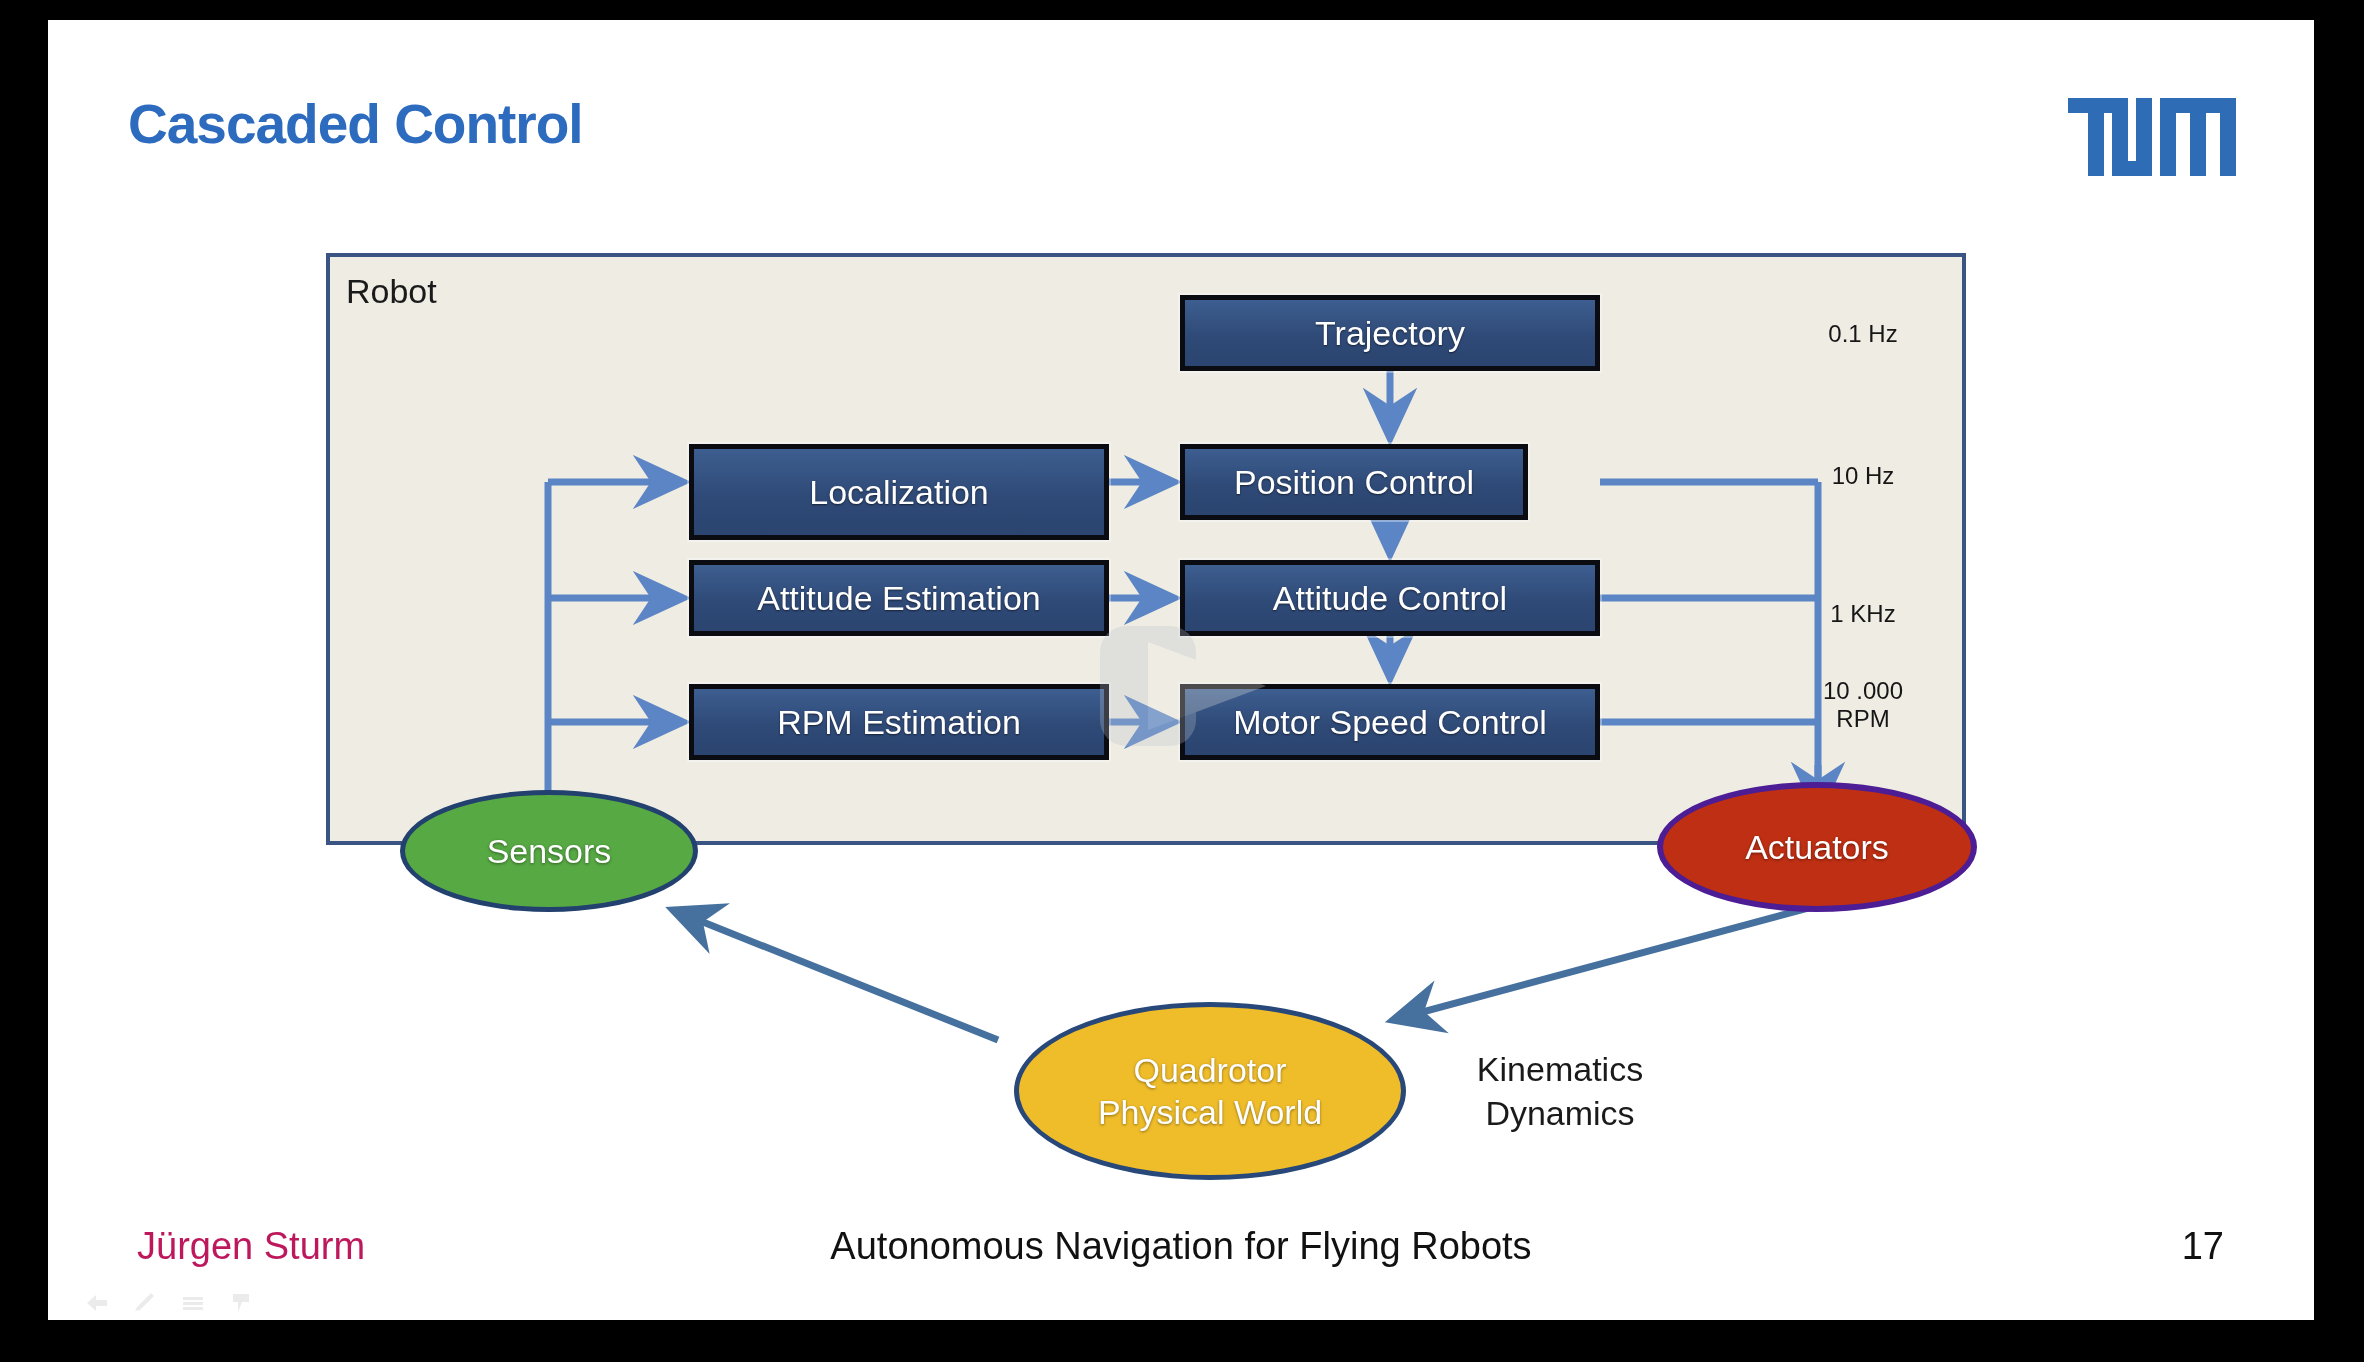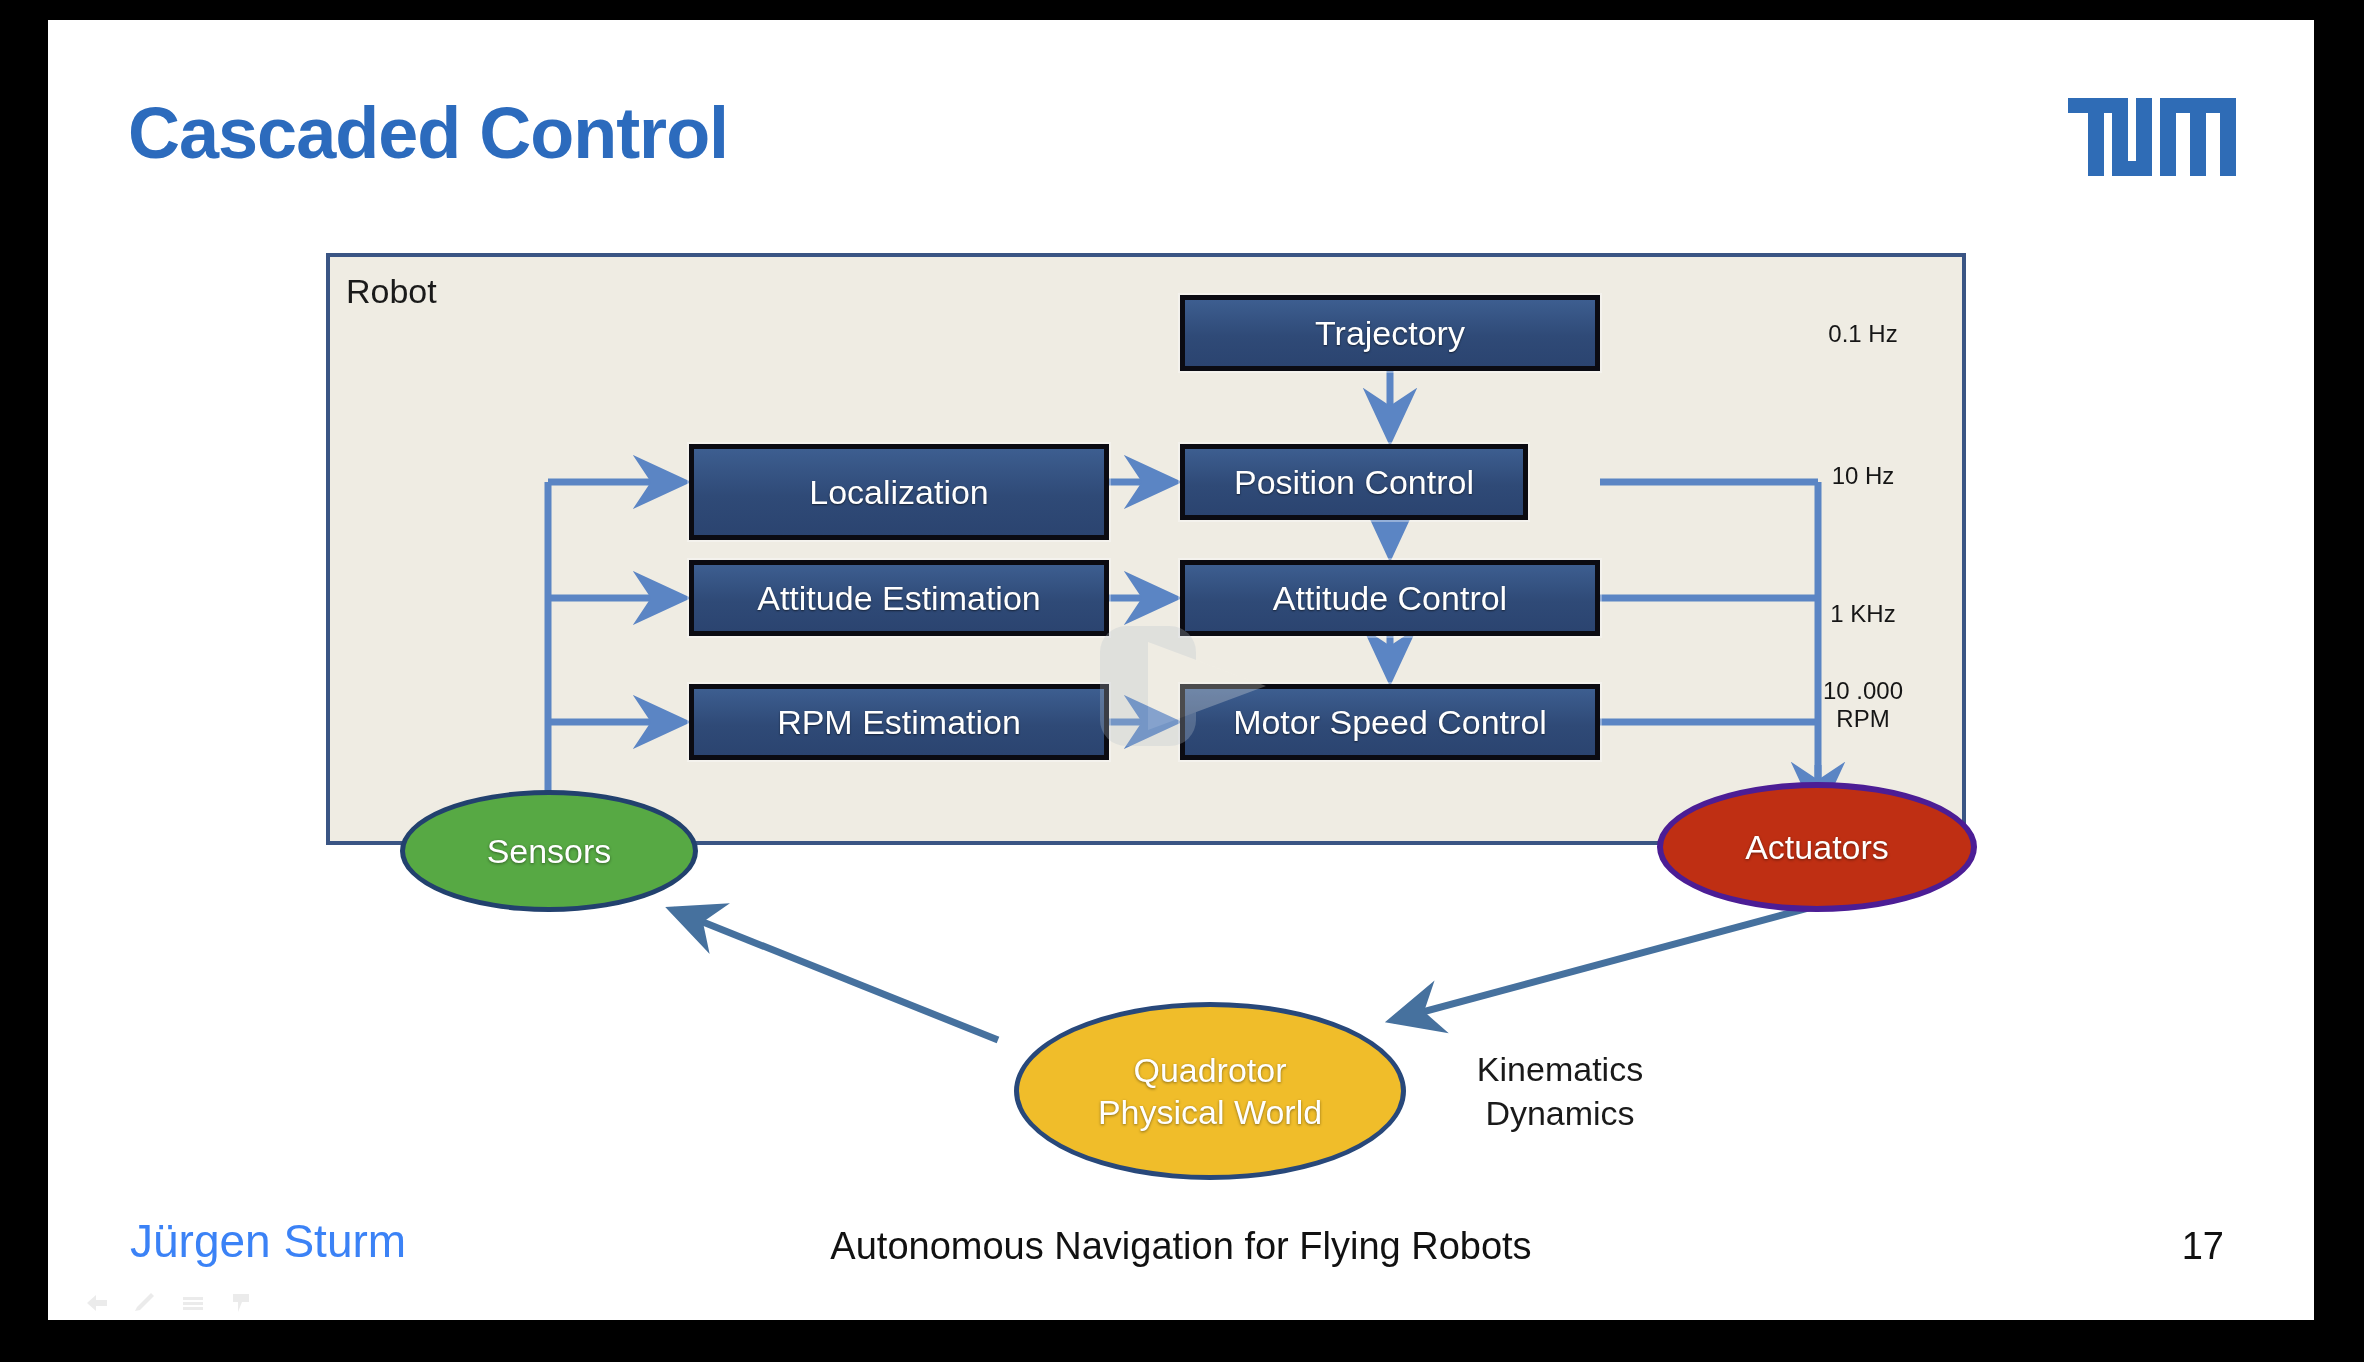--- a/index.html
+++ b/index.html
@@ -23,21 +23,21 @@
     width: 2266px;
     height: 1300px;
     background: #ffffff;
   }
 
   
   #slide-title {
     position: absolute;
     left: 80px;
     top: 72px;
-    font-size: 72px;
+    font-size: 55px;
     font-weight: bold;
     color: #2c6bbd;
     letter-spacing: -1px;
     text-shadow: 1px 1px 0 rgba(255,255,255,.7);
     white-space: nowrap;
   }
 
   #tum-logo {
     position: absolute;
     right: 78px;
@@ -165,24 +165,24 @@
     left: 1042px;
     top: 592px;
     width: 190px;
     height: 148px;
     opacity: .28;
   }
 
   
   #footer-author {
     position: absolute;
-    left: 82px;
+    left: 89px;
     bottom: 52px;
-    font-size: 46px;
-    color: #3b82f6;
+    font-size: 38px;
+    color: #be185d;
   }
   #footer-center {
     position: absolute;
     left: 0;
     right: 0;
     bottom: 52px;
     text-align: center;
     font-size: 38px;
     color: #111;
   }

